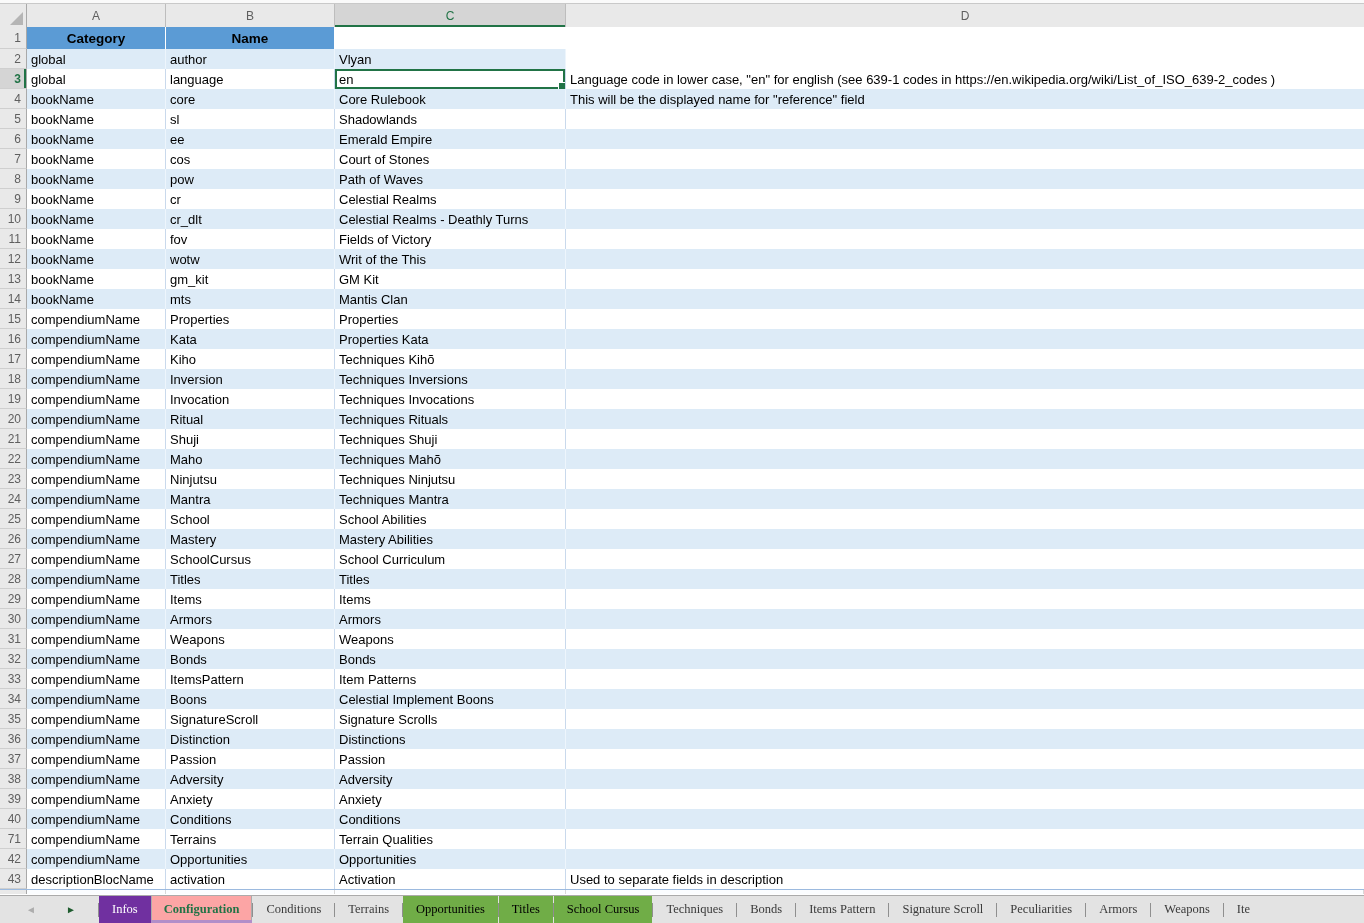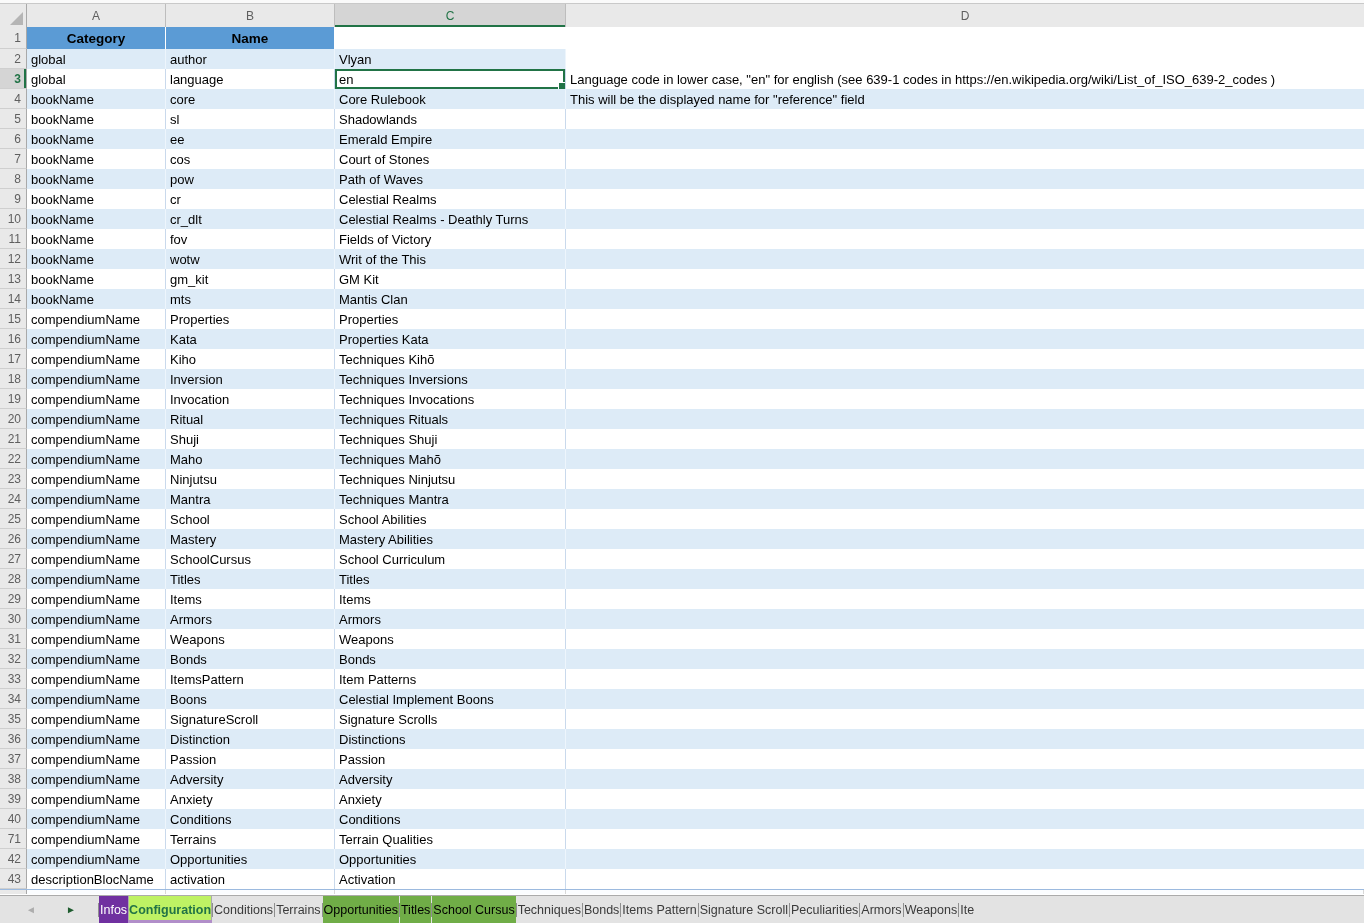--- a/index.html
+++ b/index.html
@@ -55,25 +55,25 @@
 
   
   .tabbar { height:28px; background:#E3E3E3; border-top:1px solid #ABABAB;
     display:flex; align-items:stretch; overflow:hidden; flex:none; }
   .tab-nav { width:98px; flex:none; display:flex; align-items:center;
     padding-left:26px; gap:30px; }
   .nav-arrow { font-size:10px; line-height:1; cursor:default; }
   .nav-arrow.prev { color:#ADADAD; }
   .nav-arrow.next { color:#1E5C2E; }
   .tab-sep { width:1px; height:14px; background:#8F8F8F; align-self:center; flex:none; }
-  .sheet-tab { display:flex; align-items:center; padding:0 1px;
-    font-size:12.5px; color:#3A3A3A; white-space:nowrap; flex:none; }
+  .sheet-tab { display:flex; align-items:center; padding:0 13px;
+    font-size:12.5px; color:#3A3A3A; white-space:nowrap; flex:none;font-family:Liberation Serif, serif; }
   .sheet-tab.purple { background:#7030A0; color:#FFFFFF; }
   .sheet-tab.green { background:#70AD47; color:#000000; }
-  .sheet-tab.active { background:#bef264; color:#217346; font-weight:bold;
+  .sheet-tab.active { background:#fca5a5; color:#217346; font-weight:bold;
     box-shadow:inset 0 -3px 0 #B18EC9, inset 1px 0 0 #ABABAB, inset -1px 0 0 #ABABAB;text-align:center; }
 </style>
 </head>
 <body>
 
 <div class="app">
 
   <div class="top-strip"></div>
 
   <div class="col-headers">
@@ -378,20 +378,21 @@
           <div class="cell w-a">compendiumName</div>
           <div class="cell w-b">Opportunities</div>
           <div class="cell w-c">Opportunities</div>
           <div class="cell w-d"></div>
         </div>
         <div class="row plain">
           <div class="rownum">43</div>
           <div class="cell w-a">descriptionBlocName</div>
           <div class="cell w-b">activation</div>
           <div class="cell w-c">Activation</div>
+          <div class="cell w-d">Used to separate fields in description</div>
         </div>
       </div>
     <div class="partial-row">
       <div class="pr-rownum"></div>
       <div class="pr-cell w-a"></div>
       <div class="pr-cell w-b"></div>
       <div class="pr-cell w-c"></div>
       <div class="pr-cell w-d"></div>
     </div>
   </div>

